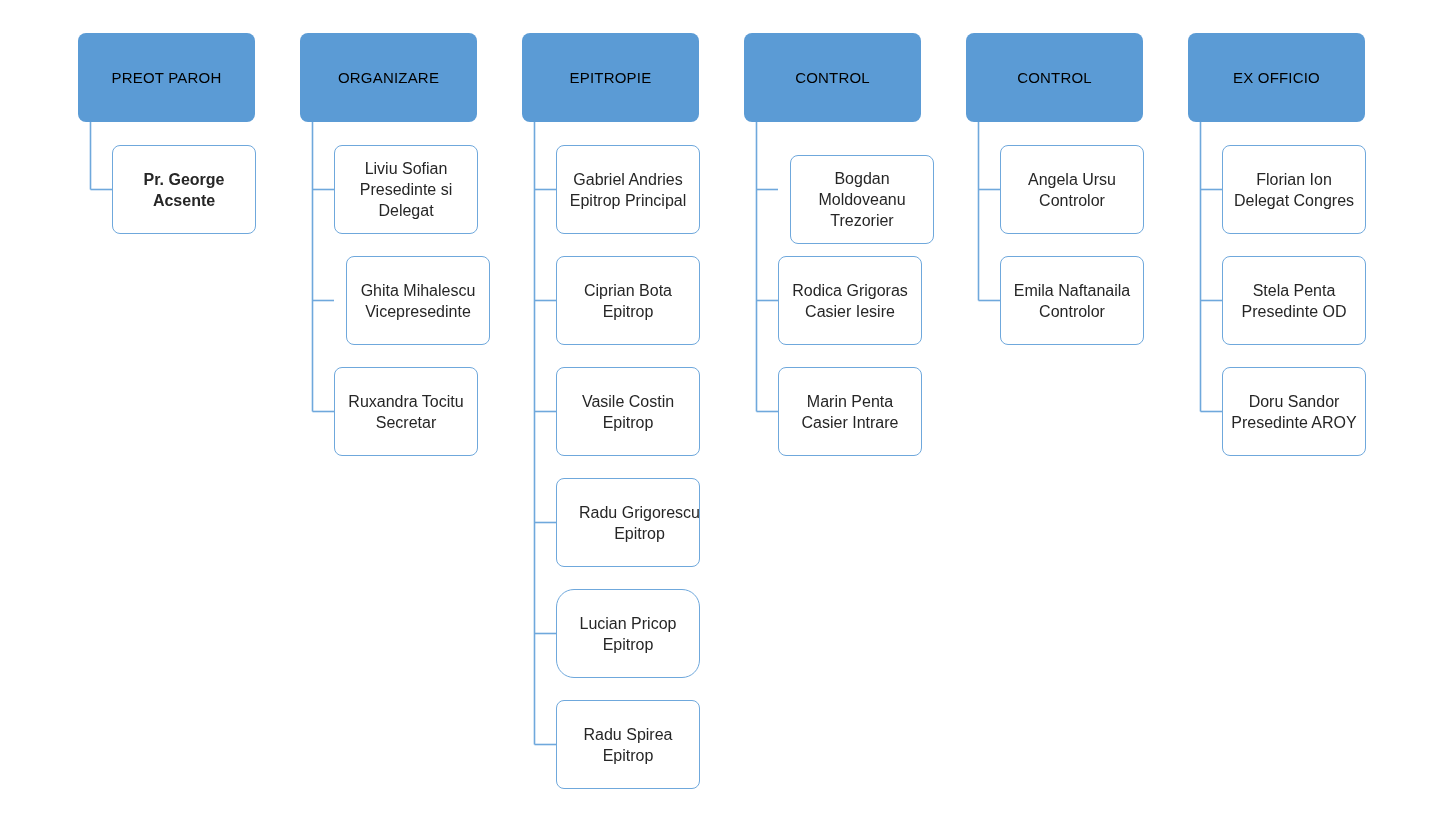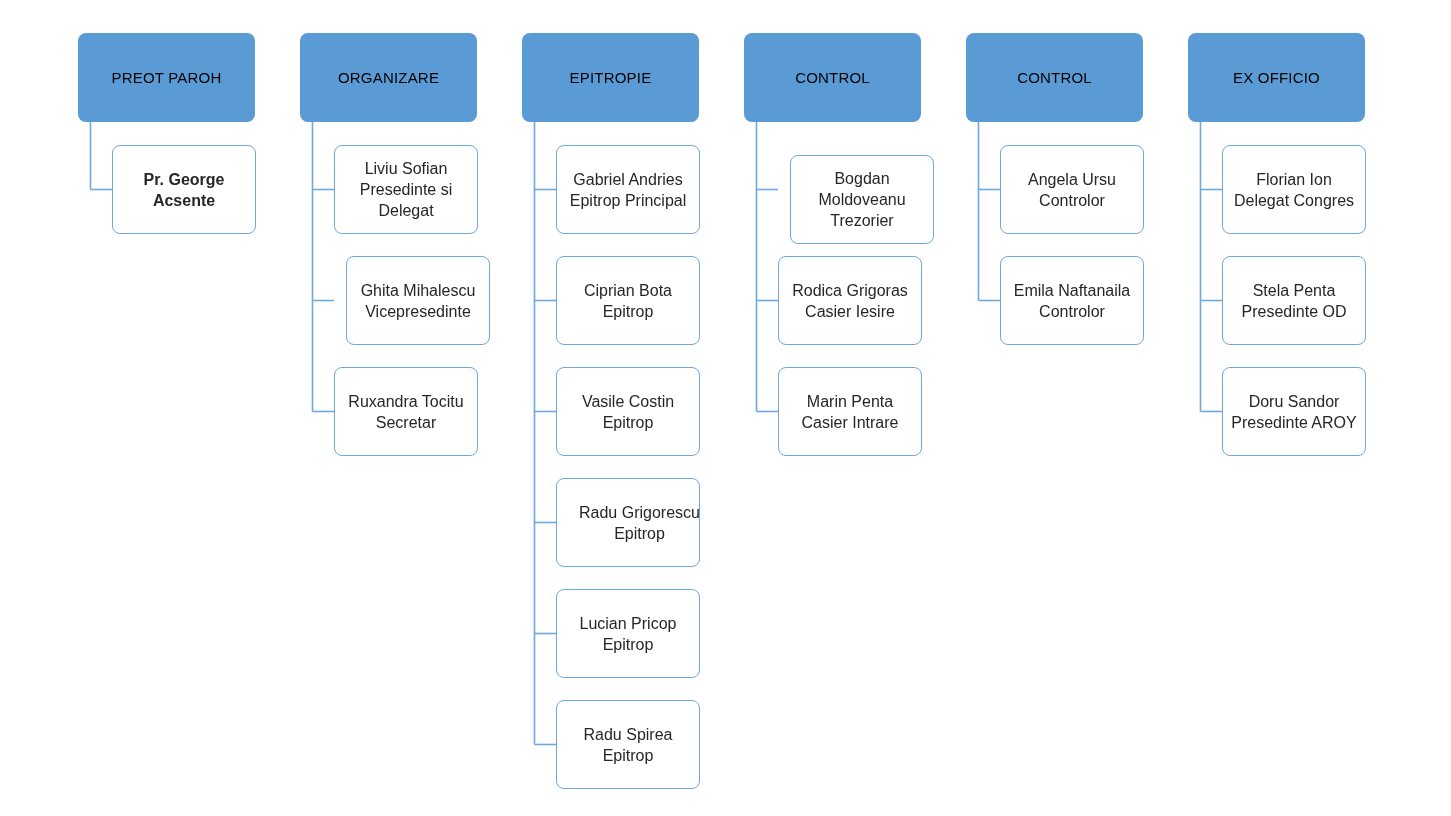--- a/index.html
+++ b/index.html
@@ -140,21 +140,21 @@
 Epitrop</span>
       </div>
       <div class="person-node" style="left: 556px; top: 367px;">
         <span class="person-text">Vasile Costin
 Epitrop</span>
       </div>
       <div class="person-node" style="left: 556px; top: 478px; padding-left: 24px;">
         <span class="person-text">Radu Grigorescu
 Epitrop</span>
       </div>
-      <div class="person-node" style="left: 556px; top: 589px;">
+      <div class="person-node" style="left: 556px; top: 589px; border-radius: 18px;">
         <span class="person-text">Lucian Pricop
 Epitrop</span>
       </div>
       <div class="person-node" style="left: 556px; top: 700px;">
         <span class="person-text">Radu Spirea
 Epitrop</span>
       </div>
       <div class="dept-node" style="left: 744px; top: 33px;">
         <span>CONTROL</span>
       </div>

